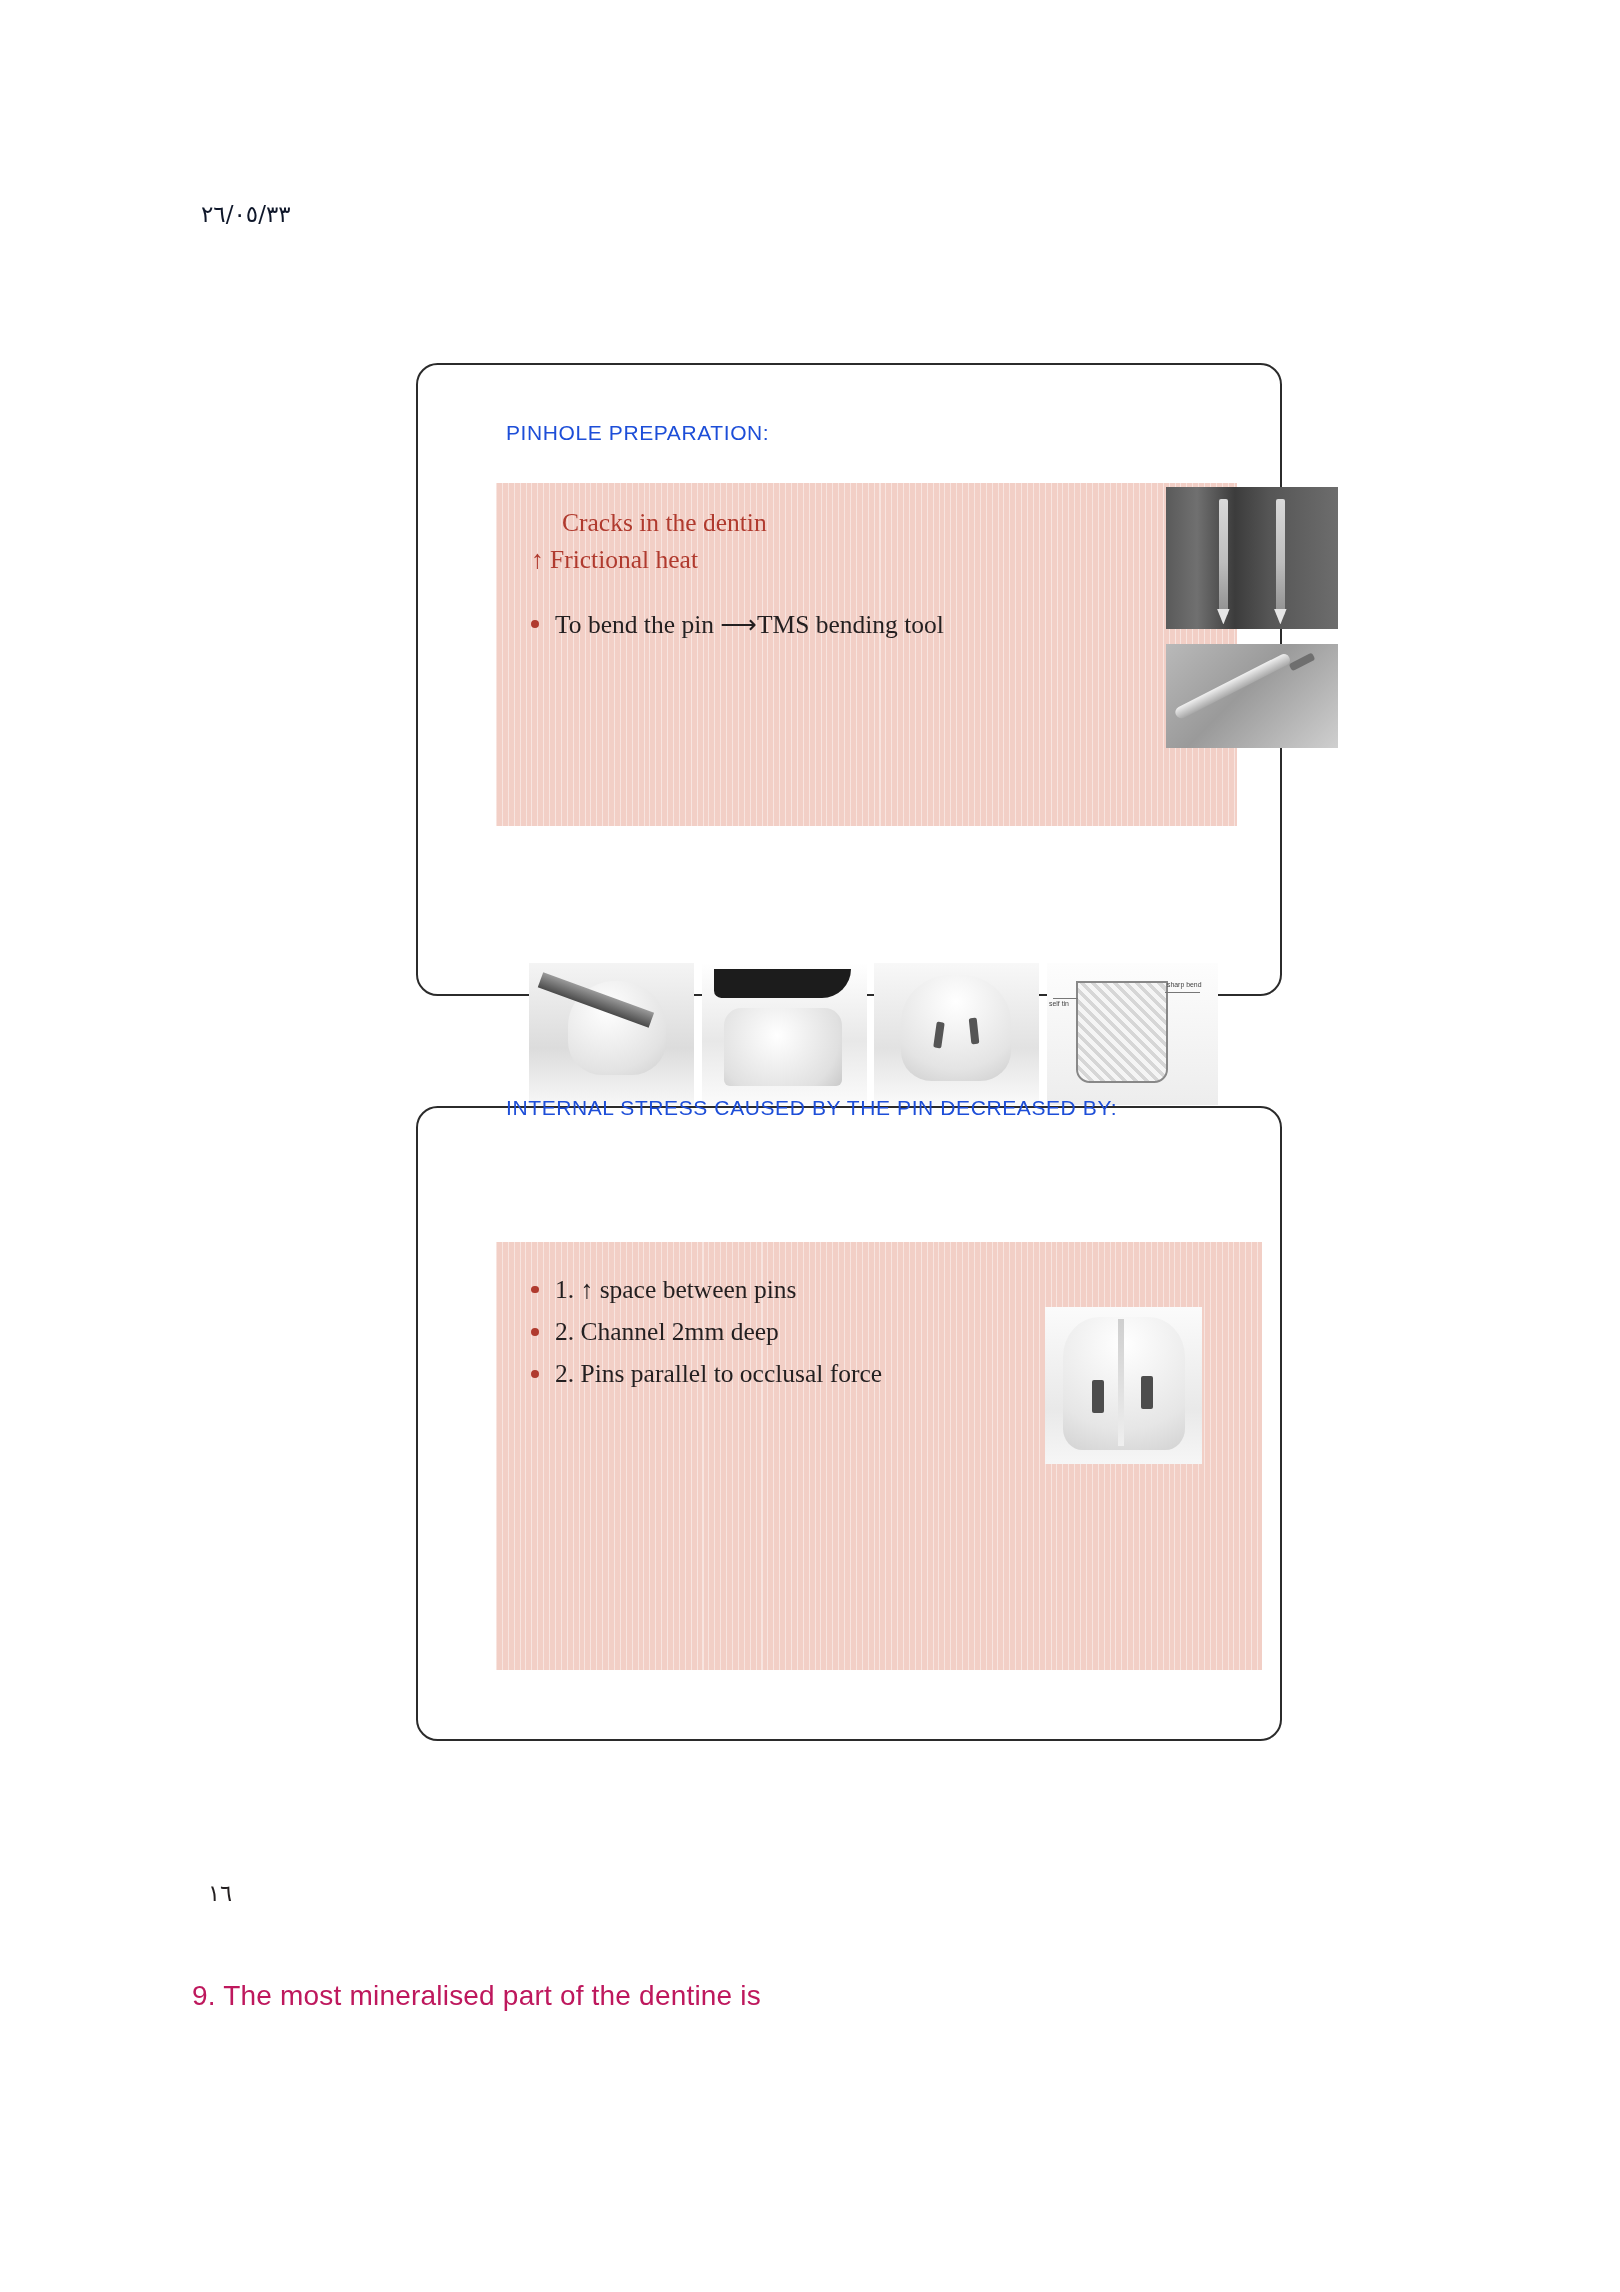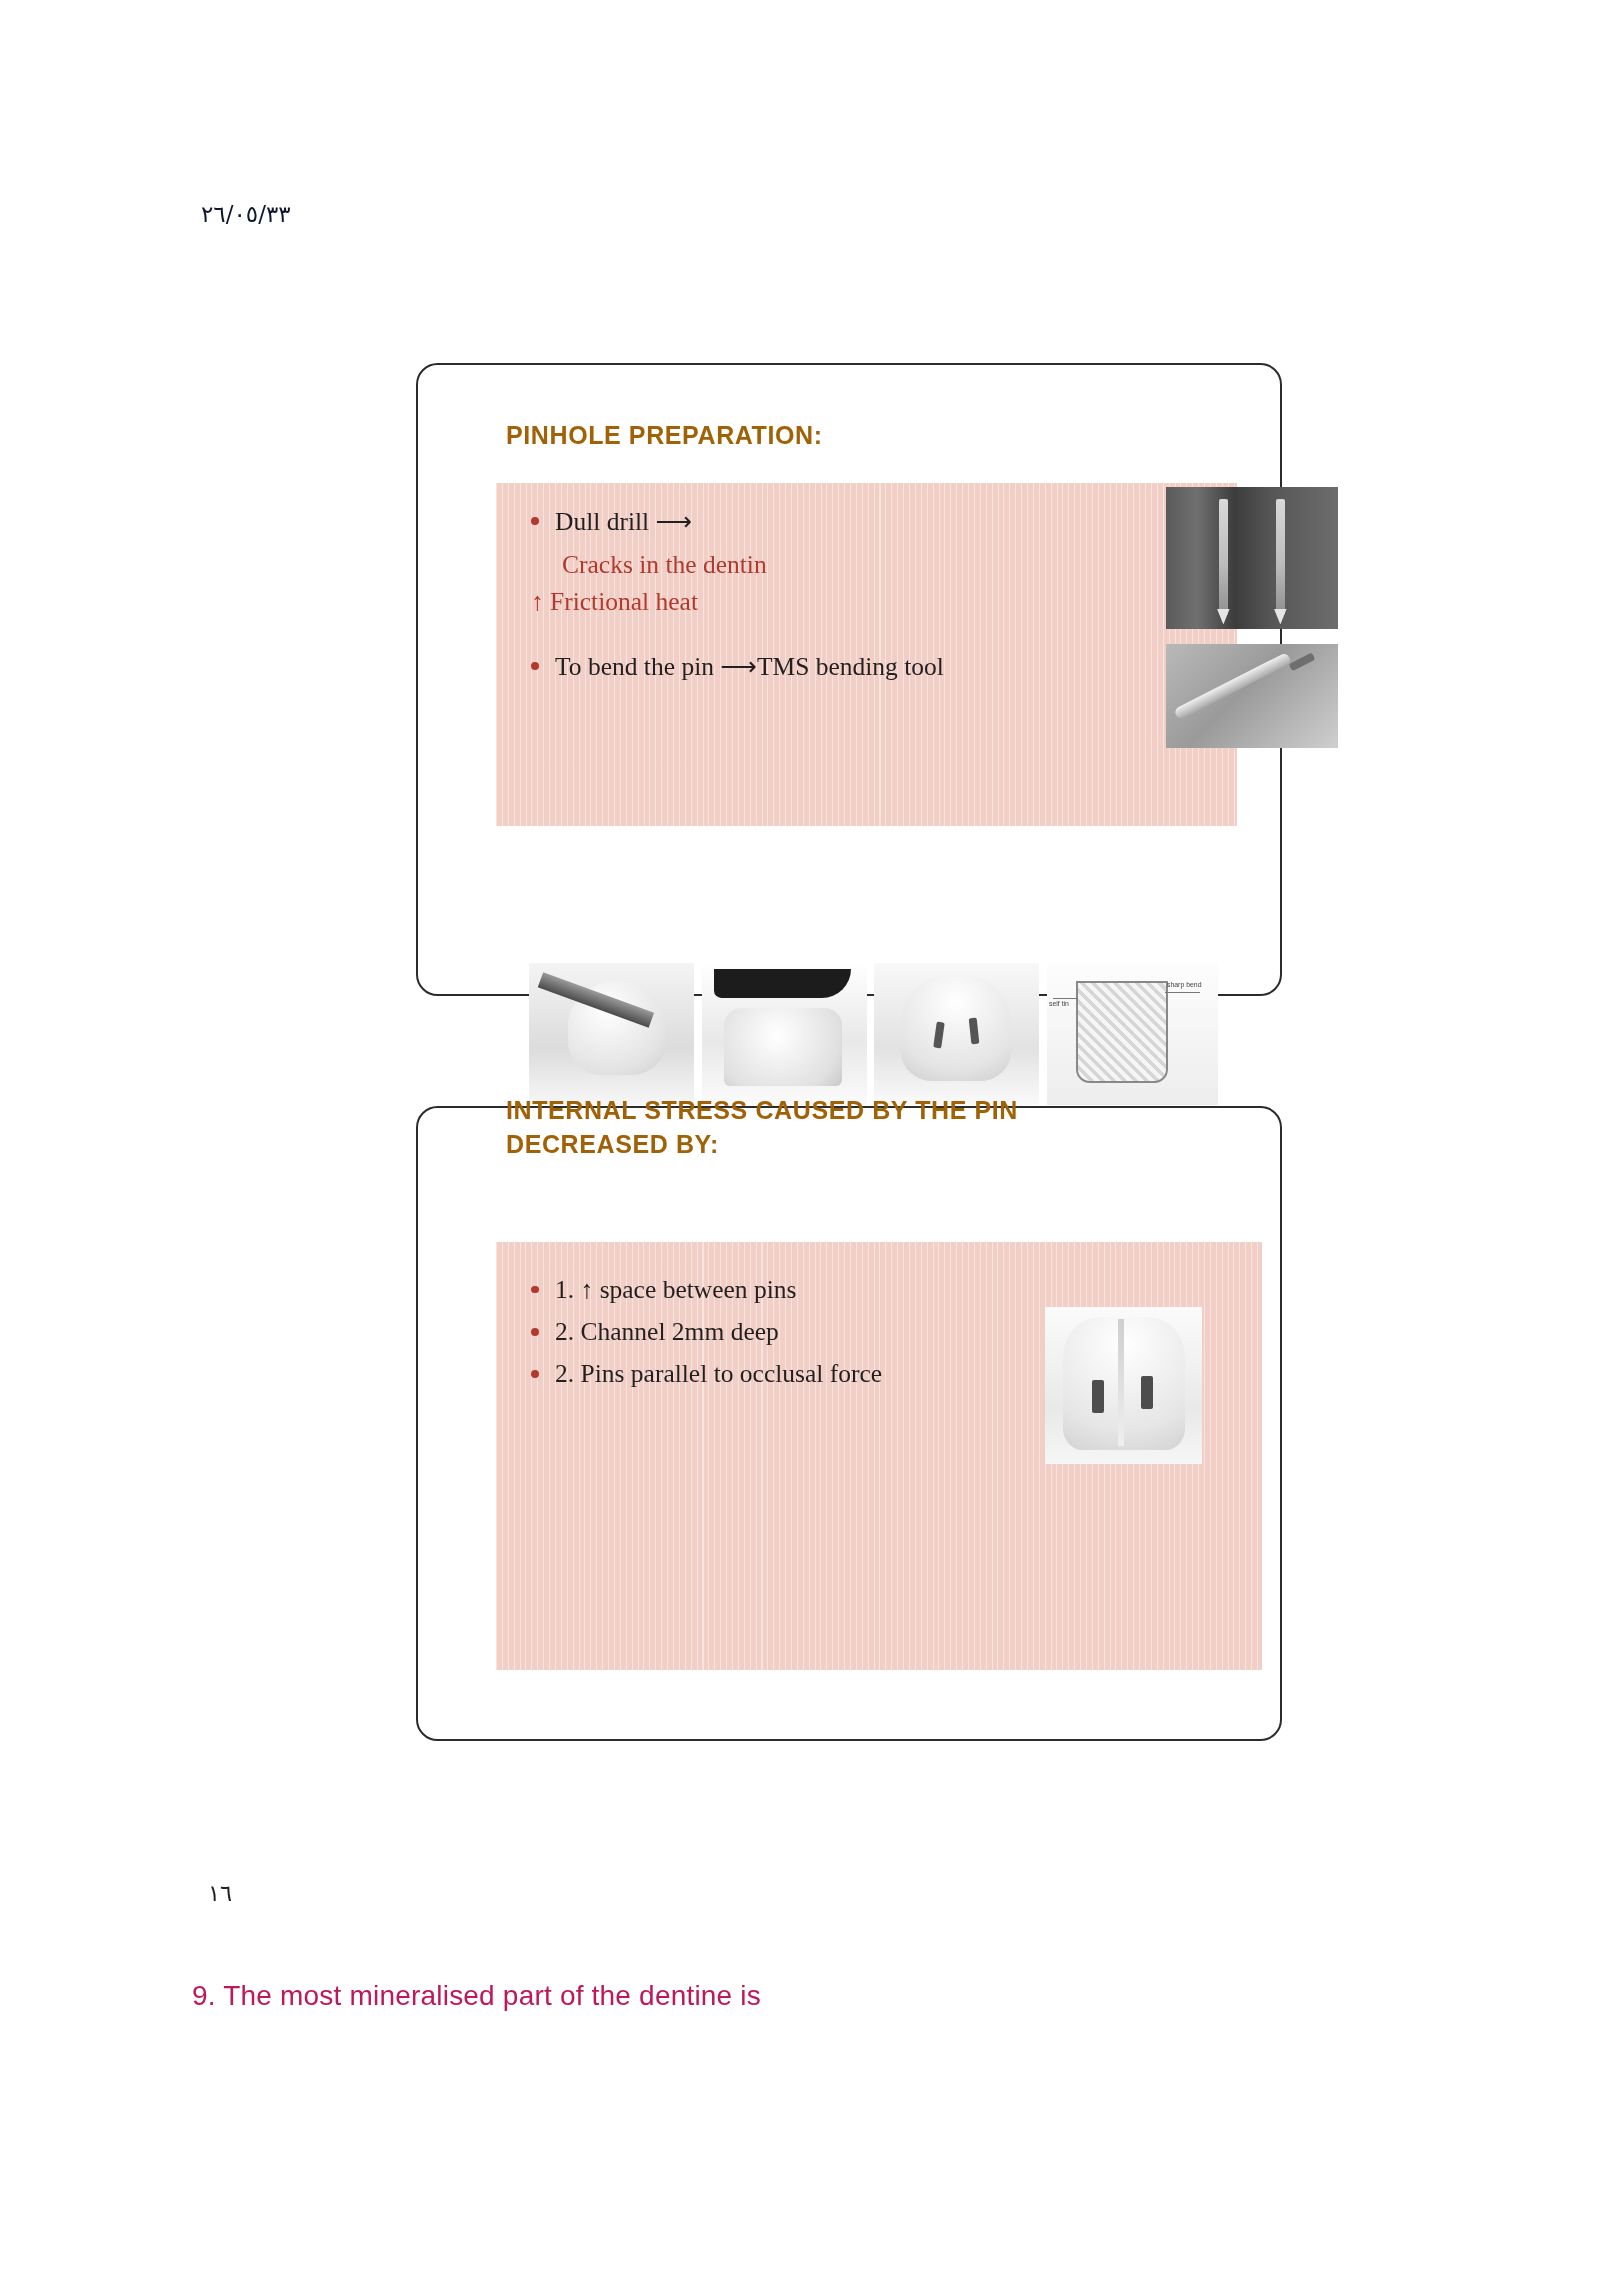--- a/index.html
+++ b/index.html
@@ -57,25 +57,25 @@
     border: 2px solid #2b2b2b;
     border-radius: 21.6px;
     background: #ffffff;
     box-sizing: border-box;
   }
   #slide-1 { left: 416px; top: 363px; width: 866px; height: 633px; }
   #slide-2 { left: 416px; top: 1106px; width: 866px; height: 635px; }
 
   .slide-title {
     position: absolute;
-    font-size: 25px;
-    color: #a16207;
+    font-size: 21px;
+    color: #1d4ed8;
     letter-spacing: 0.6px;
     line-height: 1.35;
-    font-weight: 700;
+    font-weight: 400;
   }
   #slide-1 .slide-title { left: 88px; top: 54px; }
   #slide-2 .slide-title { left: 88px; top: -13.7px; width: 627px; }
 
   
   .pink-panel {
     position: absolute;
     background-color: #f2cfc6;
     background-image: repeating-linear-gradient(
       90deg,
@@ -269,21 +269,20 @@
 
   <div class="doc-header">٢٦/٠٥/٣٣</div>
 
   <div class="slide" id="slide-1">
 
     <div class="slide-title">PINHOLE PREPARATION:</div>
 
     <div class="pink-panel">
 
       <ul class="bullet-list">
-        <li class="bullet-item">Dull drill ⟶</li>
         <li class="sub-line indent">Cracks in the dentin</li>
         <li class="sub-line nobullet">↑ Frictional heat</li>
         <li class="spacer-line"></li>
         <li class="bullet-item">To bend the pin ⟶TMS bending tool</li>
       </ul>
 
       <div class="photo" id="photo-drills">
         <div class="bur b1"></div>
         <div class="bur b2"></div>
       </div>

